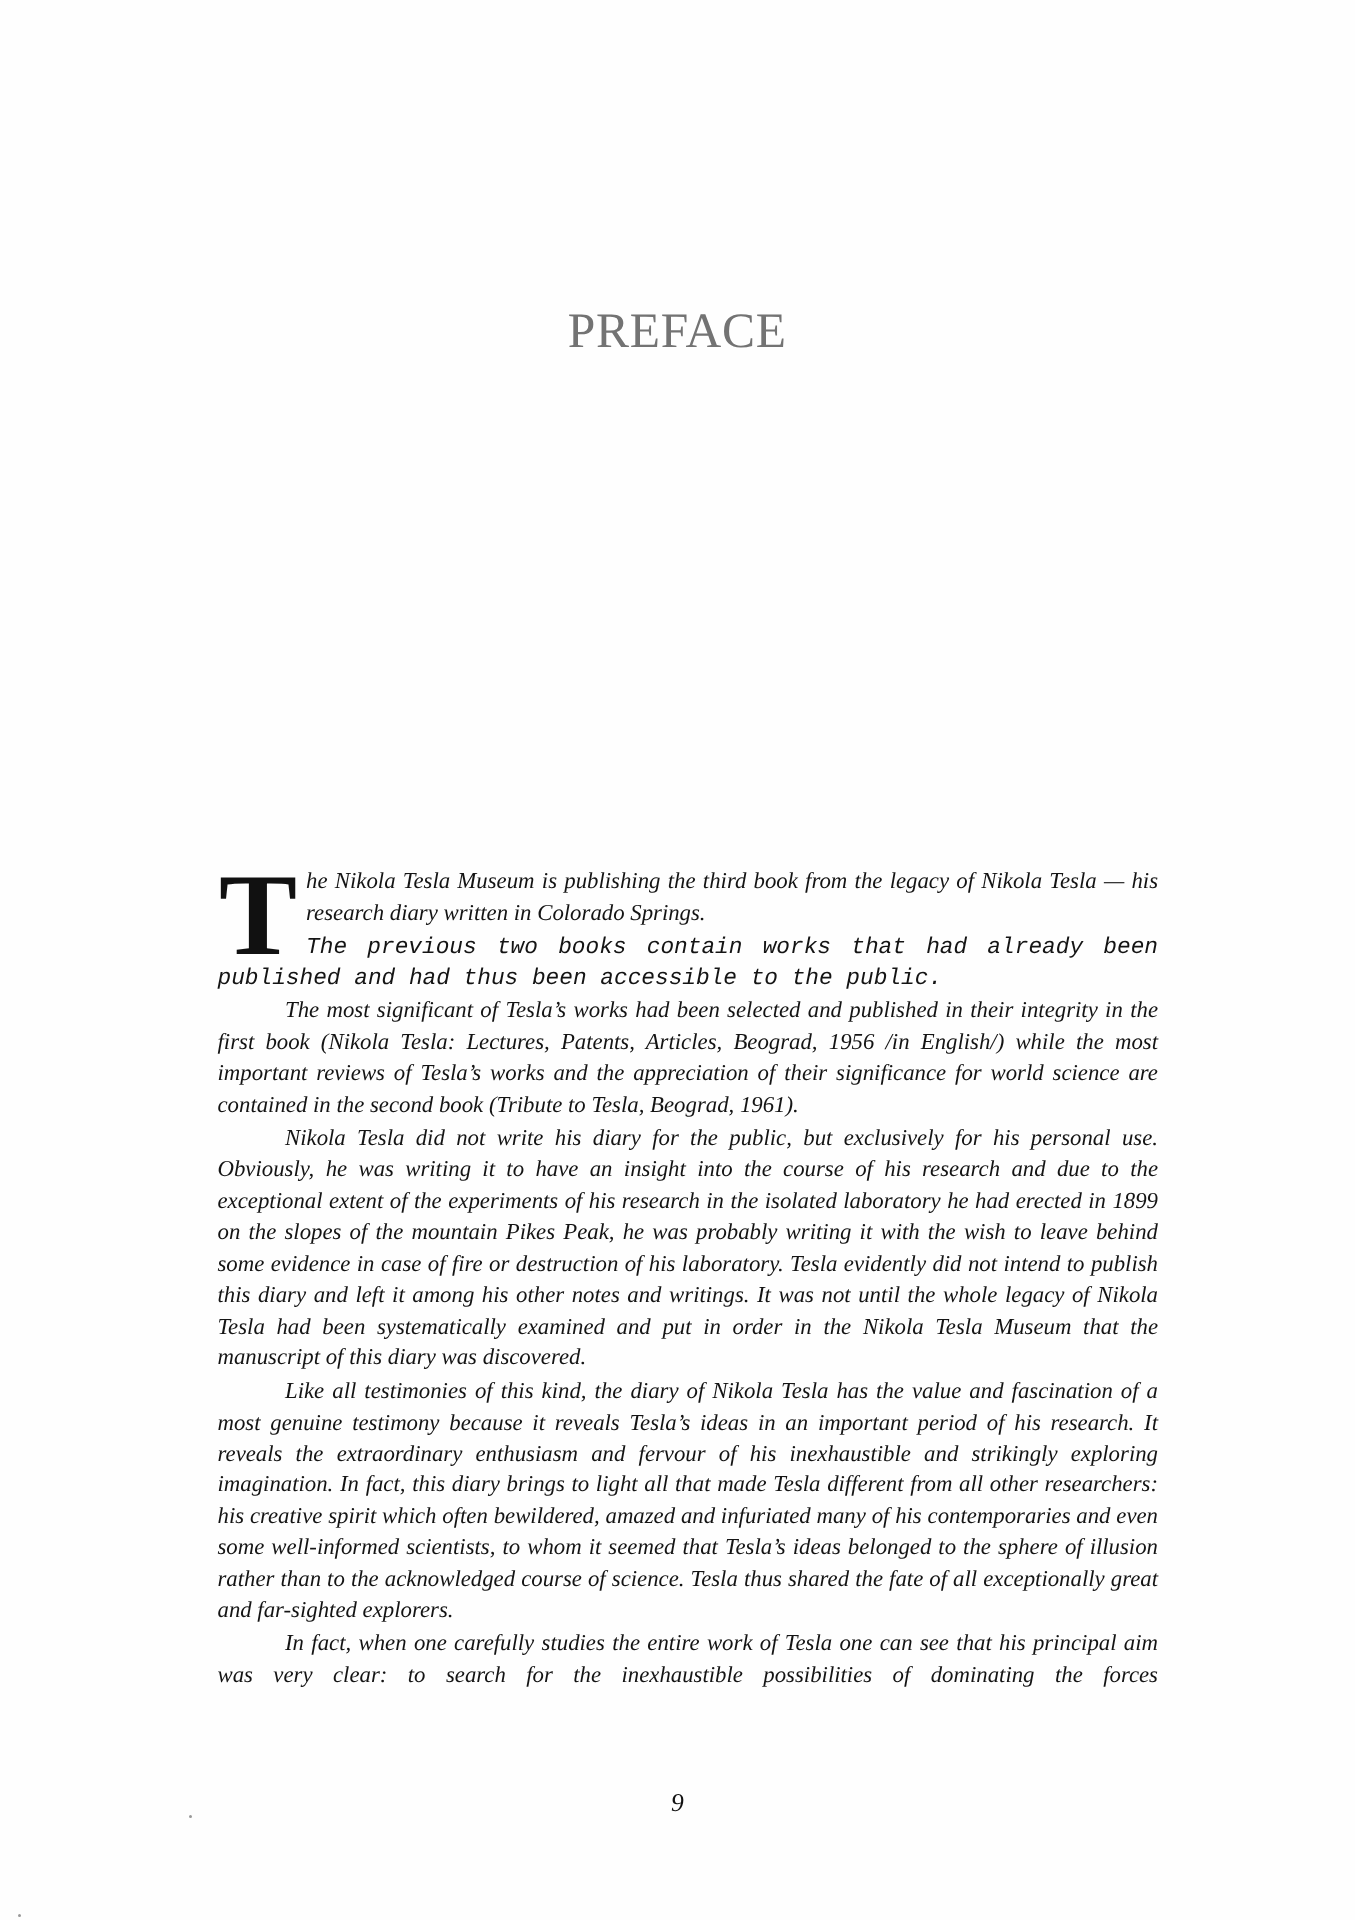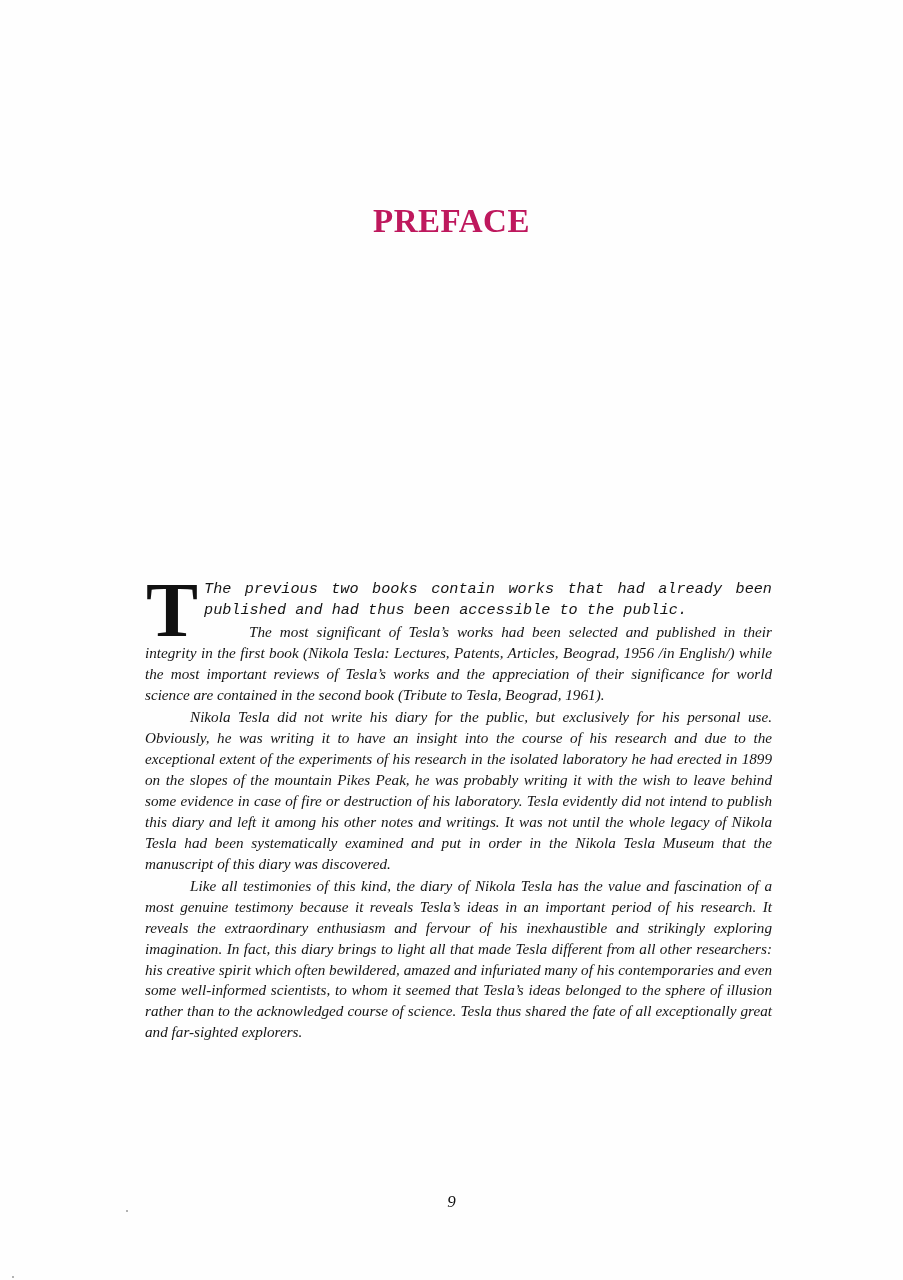--- a/index.html
+++ b/index.html
@@ -1,21 +1,21 @@
 <!DOCTYPE html>
 <html><head>
   <meta charset="utf-8">
   <style>
     html, body { margin: 0; padding: 0; background: #ffffff; }
     body { width: 903px; height: 1280px; position: relative; overflow: hidden; }
     .page { position: absolute; left: 0; top: 0; width: 903px; height: 1280px; background: #fefefe; }
     .title {
       position: absolute; left: 0; width: 903px; top: 203px; text-align: center;
       font-family: "Liberation Serif", "DejaVu Serif", serif;
-      font-size: 33px; letter-spacing: 0.5px; color: #be185d; margin: 0; font-weight: bold;
+      font-size: 33px; letter-spacing: 0.5px; color: #737373; margin: 0; font-weight: normal;
     }
     .body-text {
       position: absolute; left: 145px; top: 578px; width: 627px;
       font-family: "Liberation Serif", "DejaVu Serif", serif;
       font-style: italic; font-size: 15.2px; line-height: 20.9px; color: #141414;
       text-align: justify;
     }
     .body-text p { margin: 0 0 1.3px 0; text-indent: 45px; }
     .body-text p.first { text-indent: 0; }
     .dropcap {
@@ -30,24 +30,25 @@
     }
     .speck { position: absolute; width: 2px; height: 2px; background: #999; border-radius: 1px; }
   </style>
 </head>
 <body>
 
 <div class="page">
   <h1 class="title">PREFACE</h1>
 
   <div class="body-text">
-    <p class="first"><span class="dropcap">T</span></p>
+    <p class="first"><span class="dropcap">T</span><span>he Nikola Tesla Museum is publishing the third book from the legacy of Nikola Tesla — his research diary written in Colorado Springs.</span></p>
     <p style="text-indent:0;font-family:Liberation Mono, monospace;">The previous two books contain works that had already been published and had thus been accessible to the public.</p>
     <p>The most significant of Tesla’s works had been selected and published in their integrity in the first book (Nikola Tesla: Lectures, Patents, Articles, Beograd, 1956 /in English/) while the most important reviews of Tesla’s works and the appreciation of their significance for world science are contained in the second book (Tribute to Tesla, Beograd, 1961).</p>
     <p>Nikola Tesla did not write his diary for the public, but exclusively for his personal use. Obviously, he was writing it to have an insight into the course of his research and due to the exceptional extent of the experiments of his research in the isolated laboratory he had erected in 1899 on the slopes of the mountain Pikes Peak, he was probably writing it with the wish to leave behind some evidence in case of fire or destruction of his laboratory. Tesla evidently did not intend to publish this diary and left it among his other notes and writings. It was not until the whole legacy of Nikola Tesla had been systematically examined and put in order in the Nikola Tesla Museum that the manuscript of this diary was discovered.</p>
     <p>Like all testimonies of this kind, the diary of Nikola Tesla has the value and fascination of a most genuine testimony because it reveals Tesla’s ideas in an important period of his research. It reveals the extraordinary enthusiasm and fervour of his inexhaustible and strikingly exploring imagination. In fact, this diary brings to light all that made Tesla different from all other researchers: his creative spirit which often bewildered, amazed and infuriated many of his contemporaries and even some well-informed scientists, to whom it seemed that Tesla’s ideas belonged to the sphere of illusion rather than to the acknowledged course of science. Tesla thus shared the fate of all exceptionally great and far-sighted explorers.</p>
+    <p style="text-align-last: justify;">In fact, when one carefully studies the entire work of Tesla one can see that his principal aim was very clear: to search for the inexhaustible possibilities of dominating the forces</p>
   </div>
 
   <div class="page-number">9</div>
 
   <div class="speck" style="left:126px; top:1210px;"></div>
   <div class="speck" style="left:12px; top:1276px;"></div>
 </div>
 
 </body></html>

